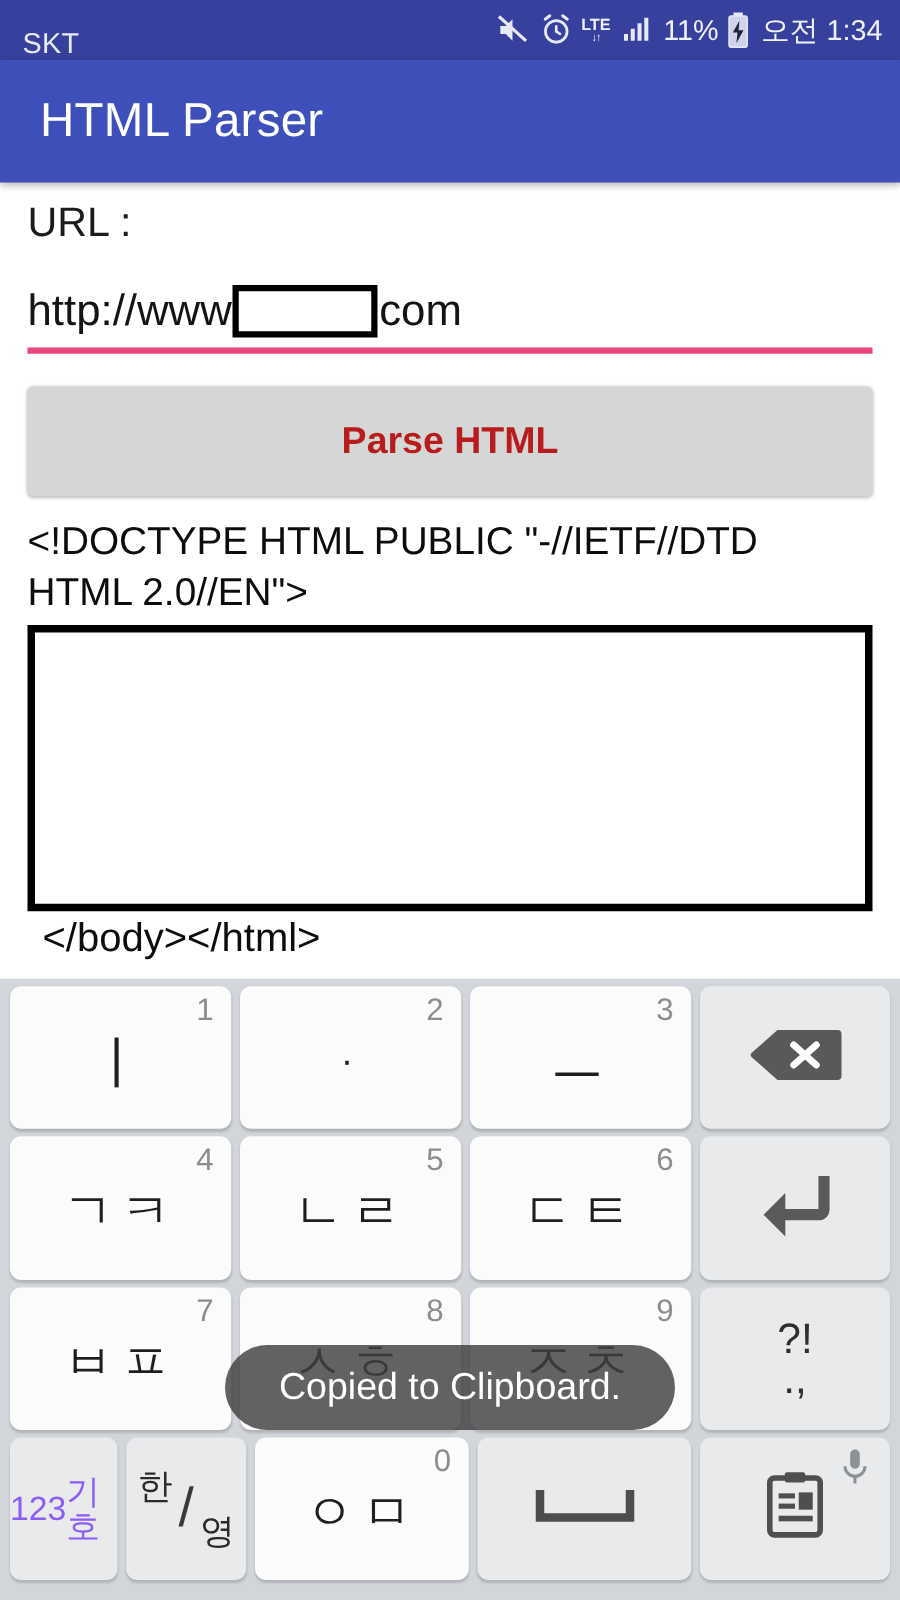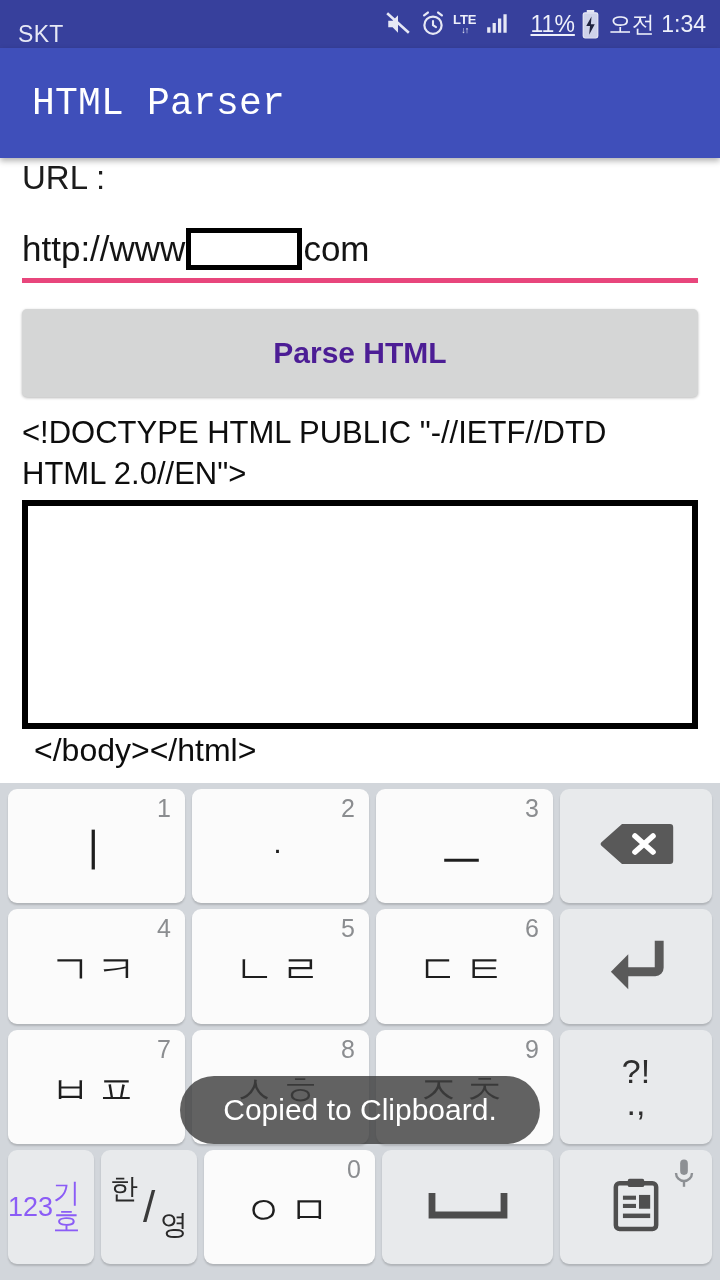--- a/index.html
+++ b/index.html
@@ -20,31 +20,30 @@
     color:#dfe2f2;
   }
   #carrier { font-size:23px; letter-spacing:.3px; color:#e6e8f5;margin-top:20px; }
   #status-right {
     margin-left:auto; display:flex; align-items:center; gap:6px;
   }
   #status-right svg { display:block; }
   #lte-label { font-size:13px; font-weight:bold; line-height:1; color:#eef0fa;
                display:flex; flex-direction:column; align-items:center; }
   #lte-arrows { font-size:9px; letter-spacing:-1px; line-height:1; }
-  #battery-pct { font-size:23px; color:#eef0fa; margin-left:12px;text-decoration:underline; }
+  #battery-pct { font-size:23px; color:#eef0fa; margin-left:0; }
   #clock { font-size:23px; color:#eef0fa; margin-left:3px; }
 
   
   #app-bar {
-    position:absolute; top:48px; left:0; width:720px; height:110px;
+    position:absolute; top:48px; left:0; width:720px; height:98px;
     background:#3f4fba;
     display:flex; align-items:center;
     box-shadow:0 3px 6px rgba(0,0,0,.30);
     z-index:5;
-    font-family:Liberation Mono, monospace;
   }
   #app-title {
     color:#ffffff; font-size:38px; padding-left:32px; letter-spacing:.2px;
   }
 
   
   #content {
     position:absolute; top:158px; left:0; width:720px; height:625px;
     background:#ffffff;
     padding:0 22px;
@@ -70,21 +69,21 @@
   }
   #parse-button {
     margin-top:18px;
     width:100%; height:88px;
     background:#d5d6d6;
     border-radius:5px;
     border:none;
     box-shadow:0 1px 3px rgba(0,0,0,.28);
     display:flex; align-items:center; justify-content:center;
     font-family:"Liberation Sans", sans-serif;
-    font-size:30px; color:#4c1d95; font-weight:bold;
+    font-size:30px; color:#b91c1c; font-weight:bold;
     cursor:pointer;
   }
   #doctype-text {
     margin-top:16px;
     font-size:31px; color:#0d0d0d; line-height:1.32;
     word-break:break-word;
   }
   #body-redact-box {
     margin-top:6px;
     width:676px; height:229px;

